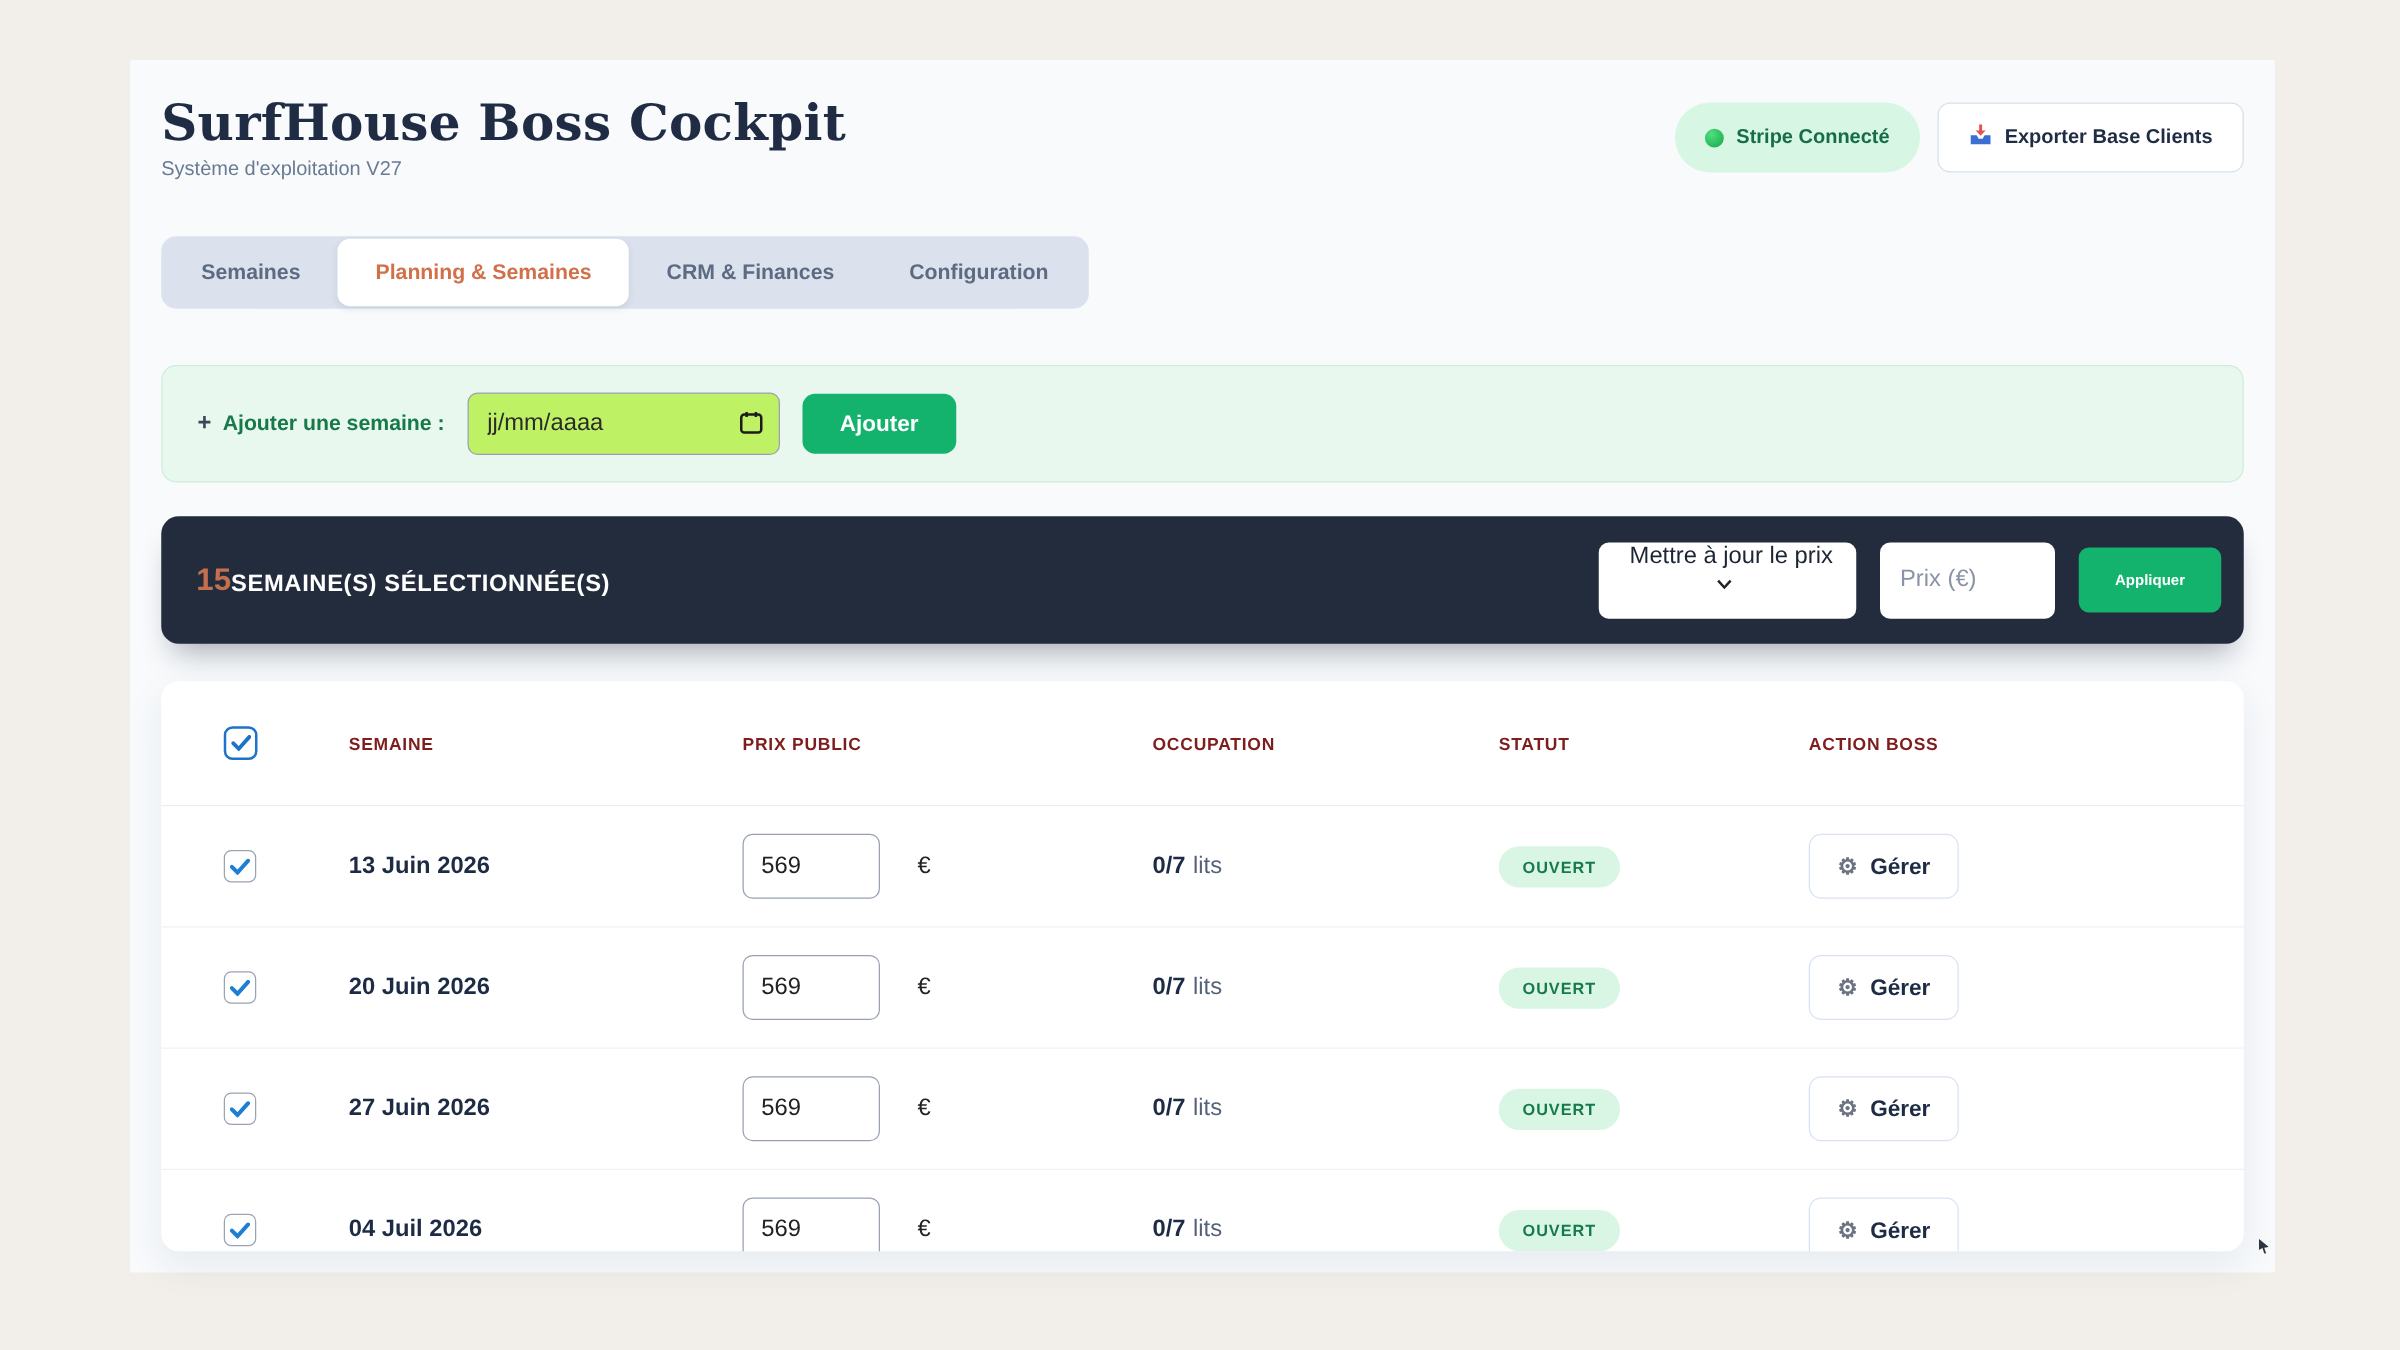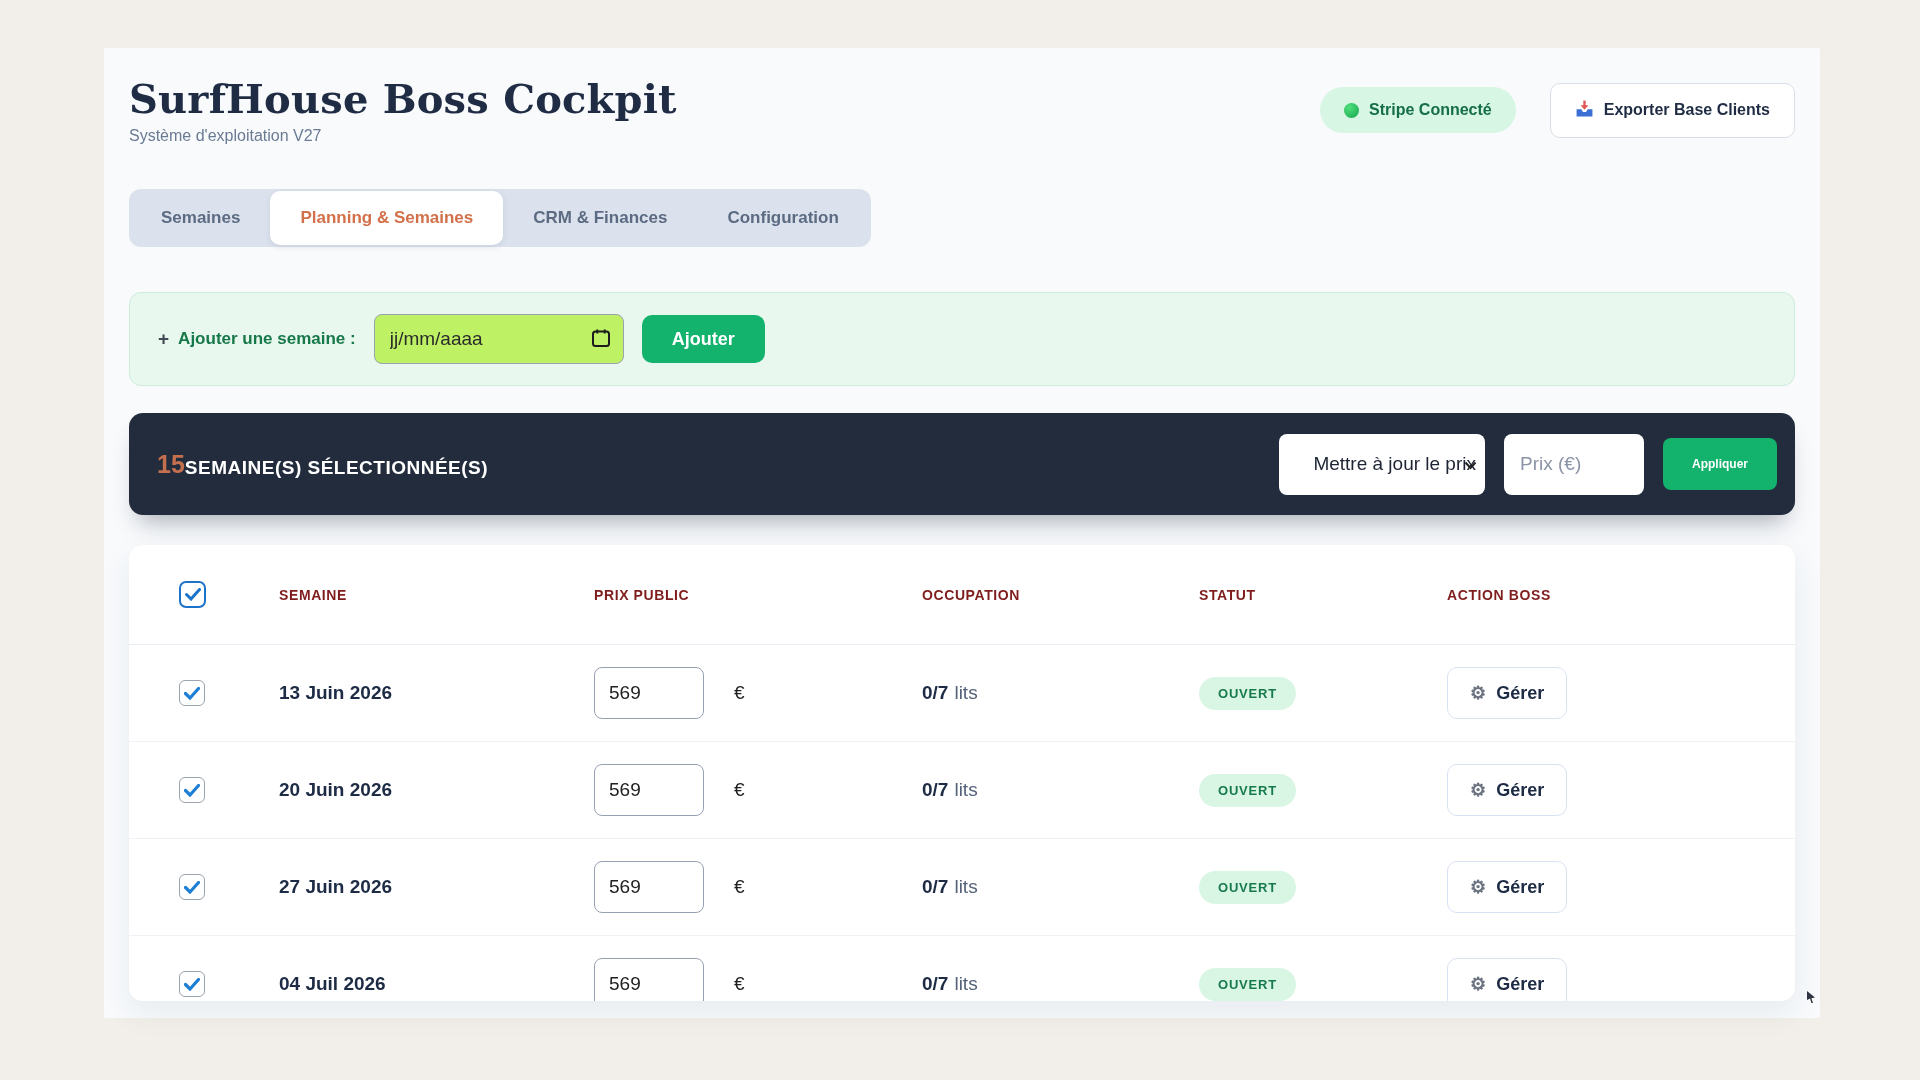--- a/index.html
+++ b/index.html
@@ -19,21 +19,21 @@
     padding: 27px 25px 0 25px;
   }
   
   .header-row { display: flex; justify-content: space-between; align-items: center; }
   .page-title {
     font-family: "DejaVu Serif", serif;
     font-size: 40px; font-weight: 700;
     color: #1f2c44; letter-spacing: 0.2px;
   }
   .page-subtitle { font-size: 16px; color: #697a93; margin-top: 5px; }
-  .header-actions { display: flex; align-items: center; gap: 34px; }
+  .header-actions { display: flex; gap: 14px; }
   .stripe-badge {
     display: flex; align-items: center; gap: 10px;
     background: #d7f6e3; border-radius: 999px;
     padding: 14px 24px; font-size: 16px; font-weight: 700; color: #156e49;
   }
   .stripe-dot {
     width: 15px; height: 15px; border-radius: 50%;
     background: radial-gradient(circle at 35% 30%, #4fe07d, #16a34a);
   }
   .export-btn {
@@ -85,22 +85,22 @@
     display: flex; align-items: center; justify-content: space-between;
     padding: 0 18px 0 28px;
     box-shadow: 0 16px 24px -10px rgba(20,30,50,0.35);
   }
   .sel-left { display: flex; align-items: flex-end; }
   .sel-count { color: #c46f4e; font-size: 25px; font-weight: 700; }
   .sel-label { color: #ffffff; font-size: 19px; font-weight: 700; letter-spacing: 0.5px; }
   .sel-right { display: flex; align-items: center; gap: 19px; }
   .select-box {
     width: 206px; height: 61px; background: #fff; border-radius: 8px;
-    display: flex; align-items: center; justify-content: flex-end;
-    padding: 0 8px 0 14px; font-size: 19px; color: #1d2433; cursor: pointer;
+    display: flex; align-items: center; justify-content: flex-start;
+    padding: 0 8px 0 14px; font-size: 19px; color: #1d2433; cursor: pointer; flex-direction: column;
   }
   .select-caret { margin-left: -12px; flex: 0 0 auto; }
   .sel-price-input {
     width: 140px; height: 61px; border: none; border-radius: 8px;
     font-family: inherit; font-size: 19px; padding: 0 16px; color: #222;
   }
   .sel-price-input::placeholder { color: #8a94a6; }
   .btn-apply {
     height: 52px; padding: 0 29px;
     background: #13b26d; color: #fff; border: none; border-radius: 8px;

